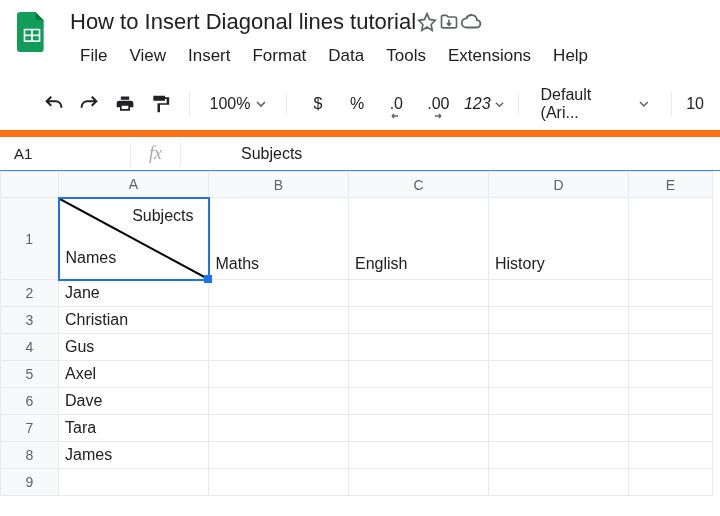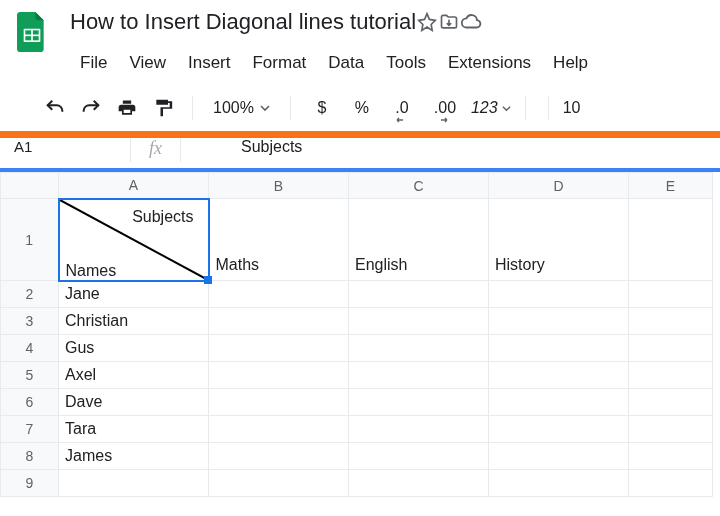--- a/index.html
+++ b/index.html
@@ -5,32 +5,32 @@
   * { box-sizing: border-box; margin: 0; padding: 0; }
   body { font-family: Arial, "Helvetica Neue", sans-serif; font-size: 14px; color: #202124; background: #fff; width: 720px; height: 516px; overflow: hidden; }
   
   .header { display: flex; align-items: flex-start; padding: 8px 12px 0 12px; }
   .logo { width: 40px; height: 48px; display: flex; align-items: center; justify-content: center; margin-right: 18px; }
   .logo svg { width: 36px; height: 40px; }
   .title-area { flex: 1; }
   .title-row { display: flex; align-items: center; height: 28px; }
   .doc-title { font-size: 22px; color: #202124; font-weight: 400; }
   .title-icon { width: 22px; height: 22px; display: flex; align-items: center; justify-content: center; color: #5f6368; cursor: pointer; }
-  .menubar { display: flex; gap: 2px; margin-top: 11px; }
+  .menubar { display: flex; gap: 2px; margin-top: 4px; }
   .menu-item { padding: 6px 10px; font-size: 17px; color: #202124; cursor: pointer; border-radius: 4px; }
   
   .toolbar { display: flex; align-items: center; padding: 8px 16px; border-bottom: 7px solid #f97316; margin-top: 6px; gap: 6px; }
   .tbbtn { width: 30px; height: 30px; display: flex; align-items: center; justify-content: center; color: #5f6368; cursor: pointer; border-radius: 4px; }
   .tsep { width: 1px; height: 24px; background: #e8eaed; margin: 0 8px; }
   .zoom { display: flex; align-items: center; gap: 6px; font-size: 16px; color: #202124; padding: 0 6px; cursor: pointer; }
   .fmt { font-size: 16px; color: #202124; width: 34px; text-align: center; cursor: pointer; }
   .fmt-group { display: flex; align-items: center; gap: 4px; cursor: pointer; font-style: italic; }
   .font-sel { display: flex; align-items: center; gap: 8px; font-size: 16px; color: #202124; padding: 0 8px; cursor: pointer; }
   
-  .fx-row { display: flex; height: 34px; border-bottom: 4px solid #3b82f6; }
+  .fx-row { display: flex; align-items: center; height: 34px; border-bottom: 1px solid #3b82f6; }
   .name-box { width: 130px; padding-left: 14px; font-size: 15px; color: #202124; }
   .fx-sep { width: 1px; height: 24px; background: #e8eaed; }
   .fx-label { font-style: italic; font-size: 18px; color: #a8a8a8; padding: 0 18px; font-family: Georgia, serif; }
   .fx-sep2 { width: 1px; height: 24px; background: #e8eaed; margin-right: 60px;}
   .fx-content { font-size: 16px; color: #202124; }
   
   .grid-wrap { position: relative; }
   .grid { border-collapse: collapse; table-layout: fixed; }
   .grid th, .grid td { border: 1px solid #e8eaed; font-weight: 400; }
   .corner { width: 58px; height: 26px; background: #f8f9fa; border-left: none; border-top: none; }
@@ -38,21 +38,21 @@
   .row-h { width: 58px; background: #f8f9fa; text-align: center; font-size: 14px; color: #5f6368; }
   .colA { width: 150px; }
   .colB, .colC, .colD { width: 140px; }
   .colE { width: 84px; }
   .cell { height: 27px; padding: 0 6px; font-size: 16px; color: #202124; text-align: left; vertical-align: middle; }
   .r1 { height: 82px; }
   
   .sel-cell { position: relative; border: 2px solid #1a73e8 !important; padding: 0; }
   .sel-cell .diag { position: absolute; inset: 0; }
   .sel-cell .top-lbl { position: absolute; top: 8px; right: 14px; font-size: 16px; }
-  .sel-cell .bot-lbl { position: absolute; bottom: 0; left: 6px; font-size: 16px; }
+  .sel-cell .bot-lbl { position: absolute; bottom: 12px; left: 6px; font-size: 16px; }
   .sel-handle { position: absolute; right: -4px; bottom: -4px; width: 8px; height: 8px; background: #1a73e8; }
   
   .caret { display: inline-block; }
 </style>
 </head>
 <body>
 
 <div class="header">
   <div class="logo">
     <svg viewBox="0 0 36 48">
@@ -144,20 +144,26 @@
         <path d="M2 3h6m0 0L6 1m2 2L6 5" stroke="#5f6368" stroke-width="1.4" fill="none"></path>
       </svg>
   </span>
   <span class="fmt-group">
     <span style="font-size:16px;">123</span>
     <svg class="caret" width="9" height="9" viewBox="0 0 10 10">
         <path d="M1 3l4 4 4-4" fill="none" stroke="#5f6368" stroke-width="1.6"></path>
       </svg>
   </span>
   <span class="tsep"></span>
+  <span class="font-sel">
+    <span>Default (Ari...</span>
+    <svg class="caret" width="10" height="10" viewBox="0 0 10 10">
+        <path d="M1 3l4 4 4-4" fill="none" stroke="#5f6368" stroke-width="1.6"></path>
+      </svg>
+  </span>
   <span class="tsep"></span>
   <span style="font-size:16px;">10</span>
 </div>
 
 <div class="fx-row">
   <div class="name-box">A1</div>
   <div class="fx-sep"></div>
   <div class="fx-label">fx</div>
   <div class="fx-sep2"></div>
   <div class="fx-content">Subjects</div>

